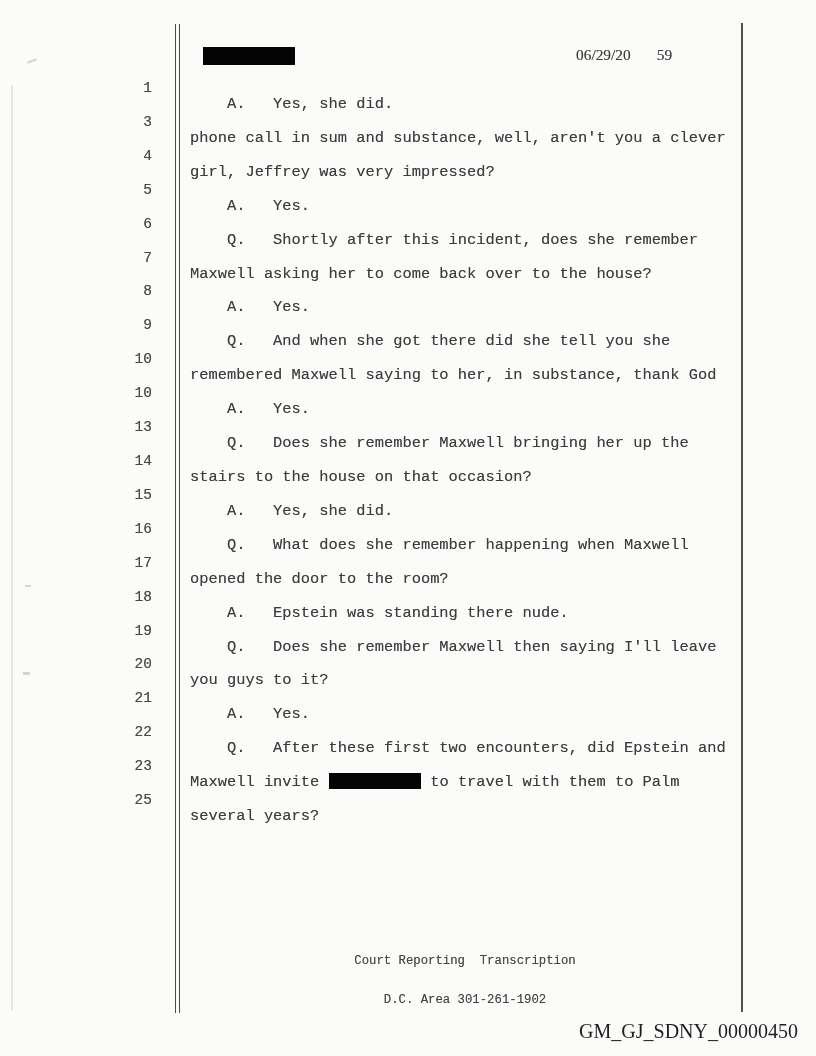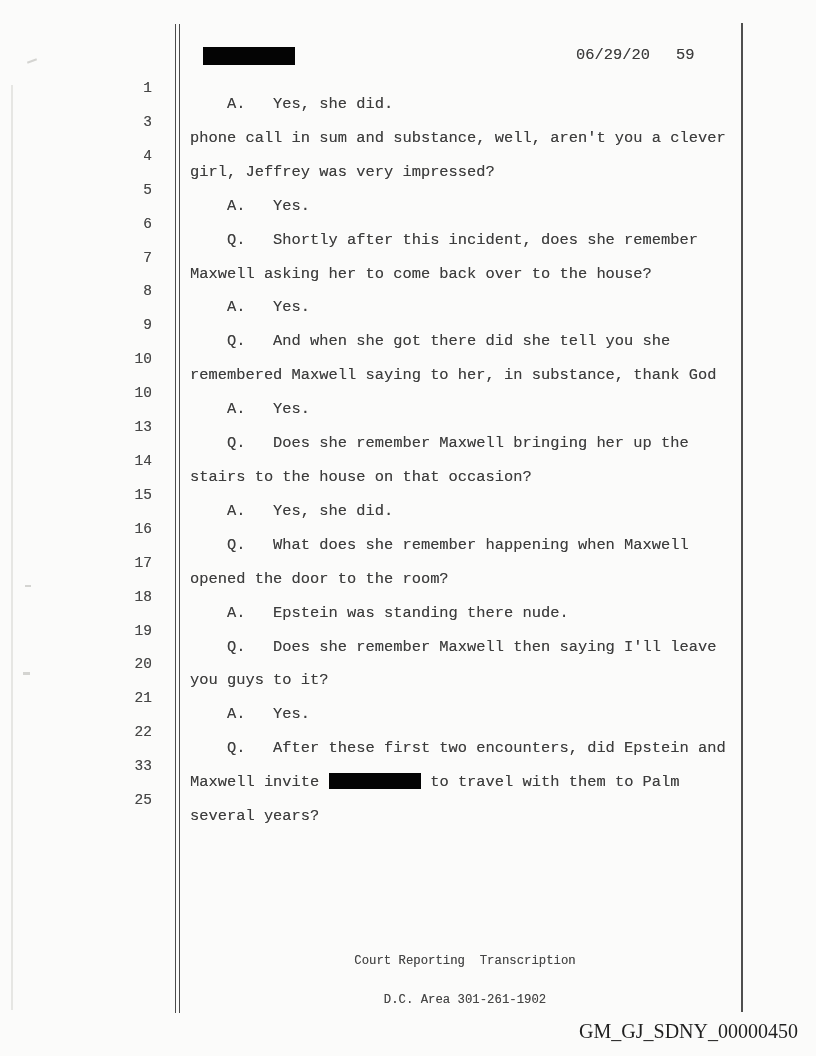--- a/index.html
+++ b/index.html
@@ -49,20 +49,21 @@
     left: 203px; top: 47px;
     width: 92px; height: 18px;
     background: #040404;
   }
   .header-date {
     position: absolute;
     left: 576px; top: 46px;
     font-size: 15.4px;
     white-space: pre;
     text-shadow: 0 0 0.5px rgba(70,70,70,0.55);
+    font-family: Liberation Serif, serif;
   }
   .header-page-number { margin-left: 26px; }
   
   .transcript {
     position: absolute;
     left: 110px; top: 72px;
     width: 640px;
   }
   .tline {
     height: 33.92px;
@@ -143,21 +144,21 @@
       <div class="tline"><span class="lnum">13</span><span class="ltext">    Q.   Does she remember Maxwell bringing her up the</span></div>
       <div class="tline"><span class="lnum">14</span><span class="ltext">stairs to the house on that occasion?</span></div>
       <div class="tline"><span class="lnum">15</span><span class="ltext">    A.   Yes, she did.</span></div>
       <div class="tline"><span class="lnum">16</span><span class="ltext">    Q.   What does she remember happening when Maxwell</span></div>
       <div class="tline"><span class="lnum">17</span><span class="ltext">opened the door to the room?</span></div>
       <div class="tline"><span class="lnum">18</span><span class="ltext">    A.   Epstein was standing there nude.</span></div>
       <div class="tline"><span class="lnum">19</span><span class="ltext">    Q.   Does she remember Maxwell then saying I'll leave</span></div>
       <div class="tline"><span class="lnum">20</span><span class="ltext">you guys to it?</span></div>
       <div class="tline"><span class="lnum">21</span><span class="ltext">    A.   Yes.</span></div>
       <div class="tline"><span class="lnum">22</span><span class="ltext">    Q.   After these first two encounters, did Epstein and</span></div>
-      <div class="tline"><span class="lnum">33</span><span class="ltext">Maxwell invite <span class="redaction" style="width: 92.4px;"></span> to travel with them to Palm</span></div>
+      <div class="tline"><span class="lnum">23</span><span class="ltext">Maxwell invite <span class="redaction" style="width: 92.4px;"></span> to travel with them to Palm</span></div>
       <div class="tline"><span class="lnum">25</span><span class="ltext">several years?</span></div>
     </div>
 
   <div class="reporter-footer">
     <div>Court Reporting  Transcription</div>
     <div>D.C. Area 301-261-1902</div>
     
   </div>
 
   <div class="bates">GM_GJ_SDNY_00000450</div>

